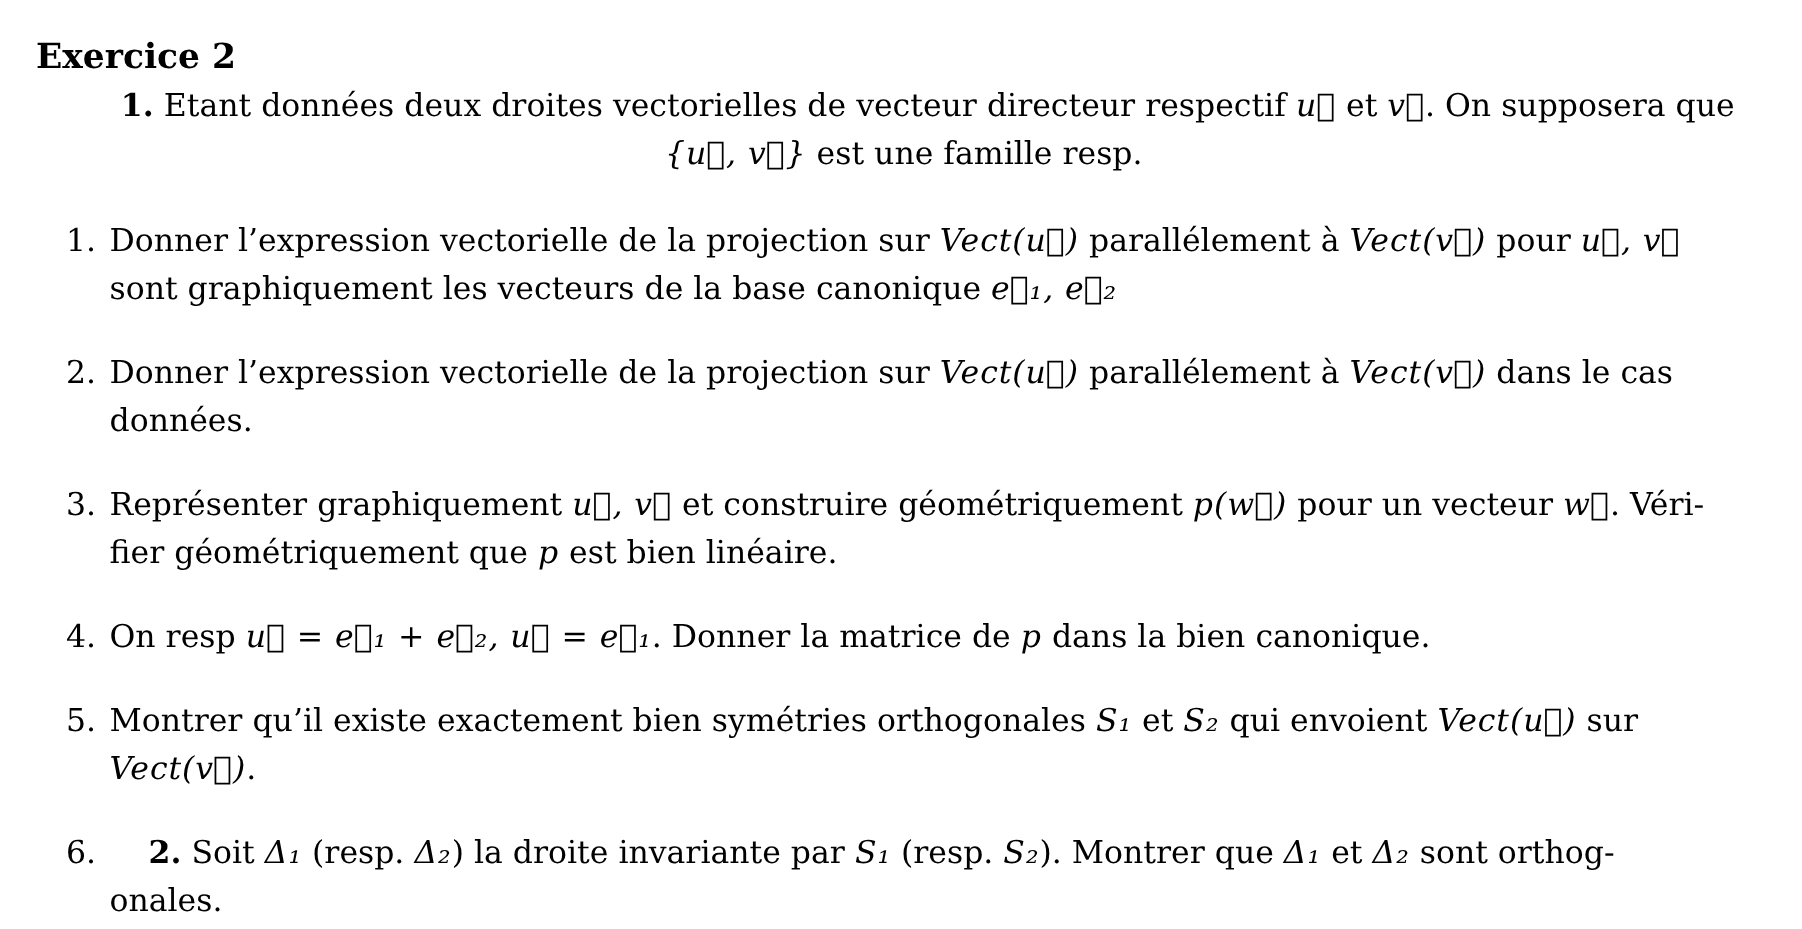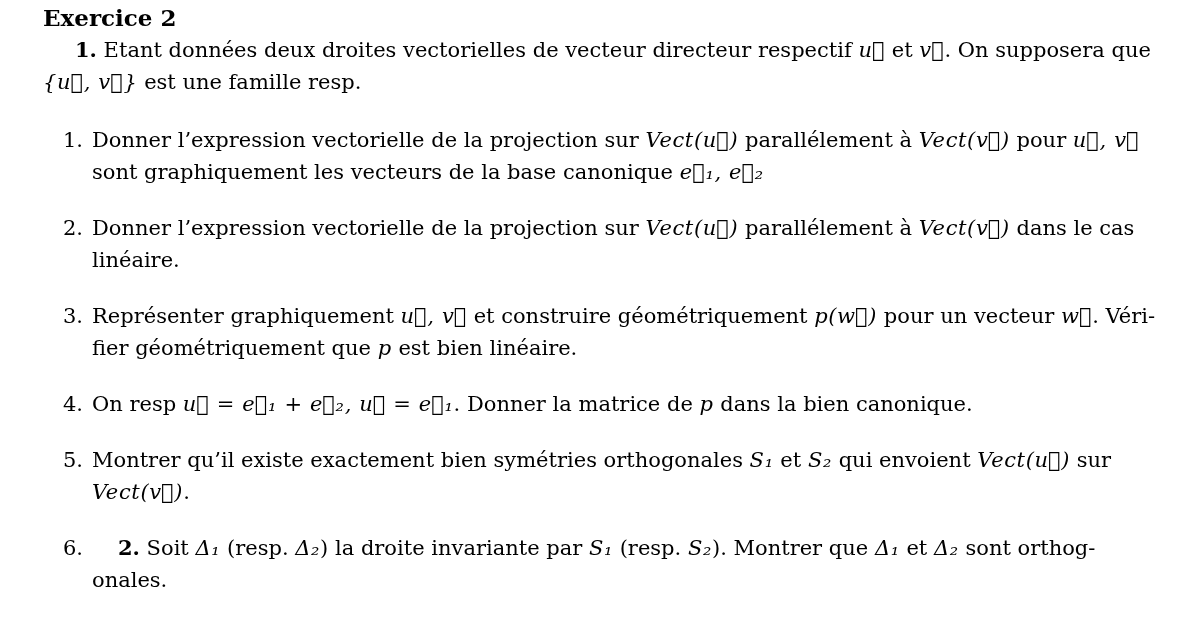--- a/index.html
+++ b/index.html
@@ -10,32 +10,32 @@
   body {
     width: 1201px;
     height: 619px;
     overflow: hidden;
     color: #000000;
     font-family: "DejaVu Serif", "Liberation Serif", serif;
     font-size: 21px;
     line-height: 32px;
   }
   .page {
-    padding: 2px 20px 0 24px;
-    margin-left: 19px;
+    padding: 22px 20px 0 24px;
   }
   .title {
     font-weight: bold;
     font-size: 23px;
     line-height: 32px;
   }
   .intro {
     margin: 0;
     text-indent: 32px;
     white-space: nowrap;
+    text-align: center;
   }
   .qlist {
     margin-top: 26px;
   }
   .item {
     display: flex;
     margin-top: 24px;
   }
   .item:first-child {
     margin-top: 0;
@@ -66,21 +66,21 @@
 
   <div class="qlist">
 
     <div class="item">
       <span class="num">1.</span>
       <span class="qbody"><span class="t">Donner l’expression vectorielle de la projection sur </span><span class="m">Vect(u⃗)</span><span class="t"> parallélement à </span><span class="m">Vect(v⃗)</span><span class="t"> pour </span><span class="m">u⃗, v⃗</span><br><span class="t">sont graphiquement les vecteurs de la base canonique </span><span class="m">e⃗₁, e⃗₂</span></span>
     </div>
 
     <div class="item">
       <span class="num">2.</span>
-      <span class="qbody"><span class="t">Donner l’expression vectorielle de la projection sur </span><span class="m">Vect(u⃗)</span><span class="t"> parallélement à </span><span class="m">Vect(v⃗)</span><span class="t"> dans le cas</span><br><span class="t">linéaire.</span></span>
+      <span class="qbody"><span class="t">Donner l’expression vectorielle de la projection sur </span><span class="m">Vect(u⃗)</span><span class="t"> parallélement à </span><span class="m">Vect(v⃗)</span><span class="t"> dans le cas</span><br><span class="t">données.</span></span>
     </div>
 
     <div class="item">
       <span class="num">3.</span>
       <span class="qbody"><span class="t">Représenter graphiquement </span><span class="m">u⃗, v⃗</span><span class="t"> et construire géométriquement </span><span class="m">p(w⃗)</span><span class="t"> pour un vecteur </span><span class="m">w⃗</span><span class="t">. Véri-</span><br><span class="t">fier géométriquement que </span><span class="m">p</span><span class="t"> est bien linéaire.</span></span>
     </div>
 
     <div class="item">
       <span class="num">4.</span>
       <span class="qbody"><span class="t">On resp </span><span class="m">u⃗ = e⃗₁ + e⃗₂, u⃗ = e⃗₁</span><span class="t">. Donner la matrice de </span><span class="m">p</span><span class="t"> dans la bien canonique.</span></span>

